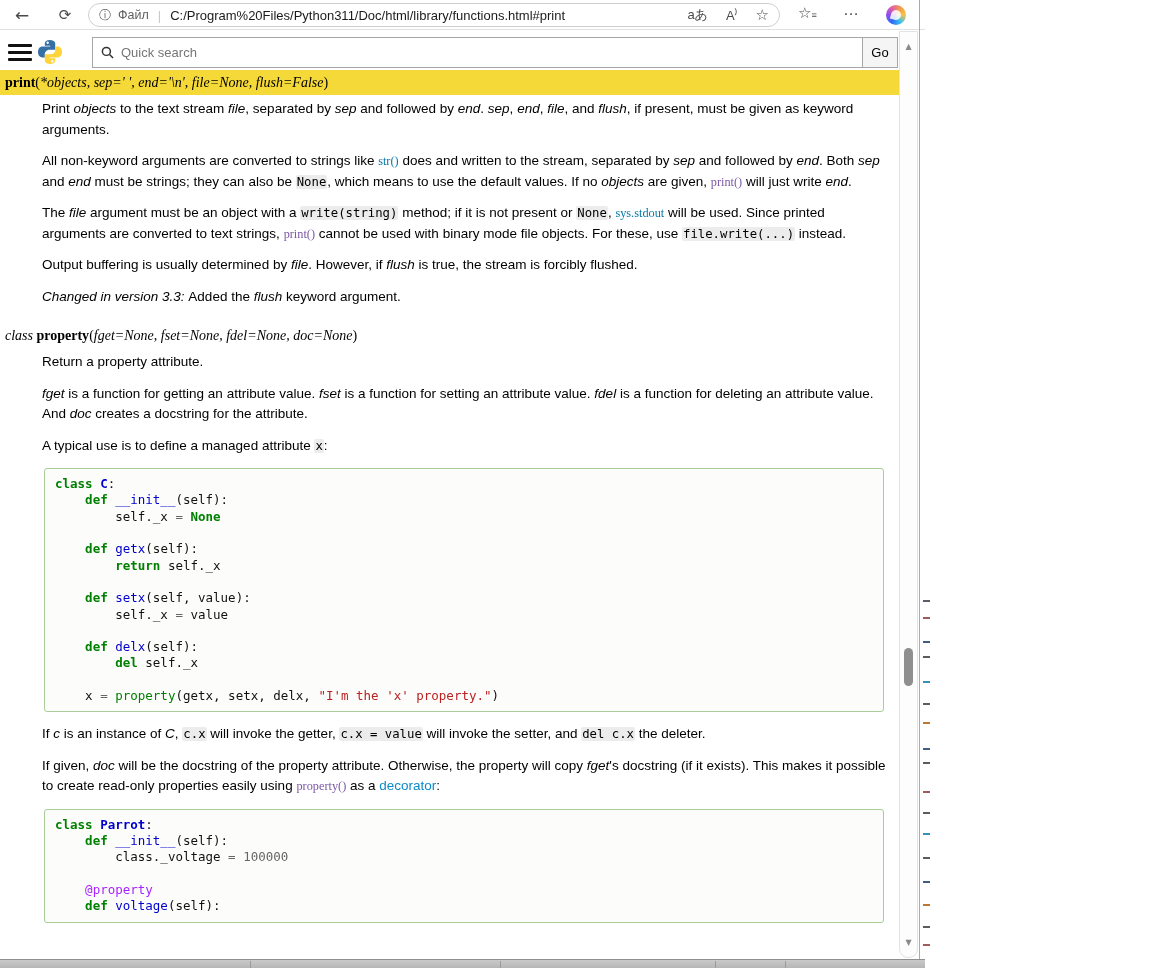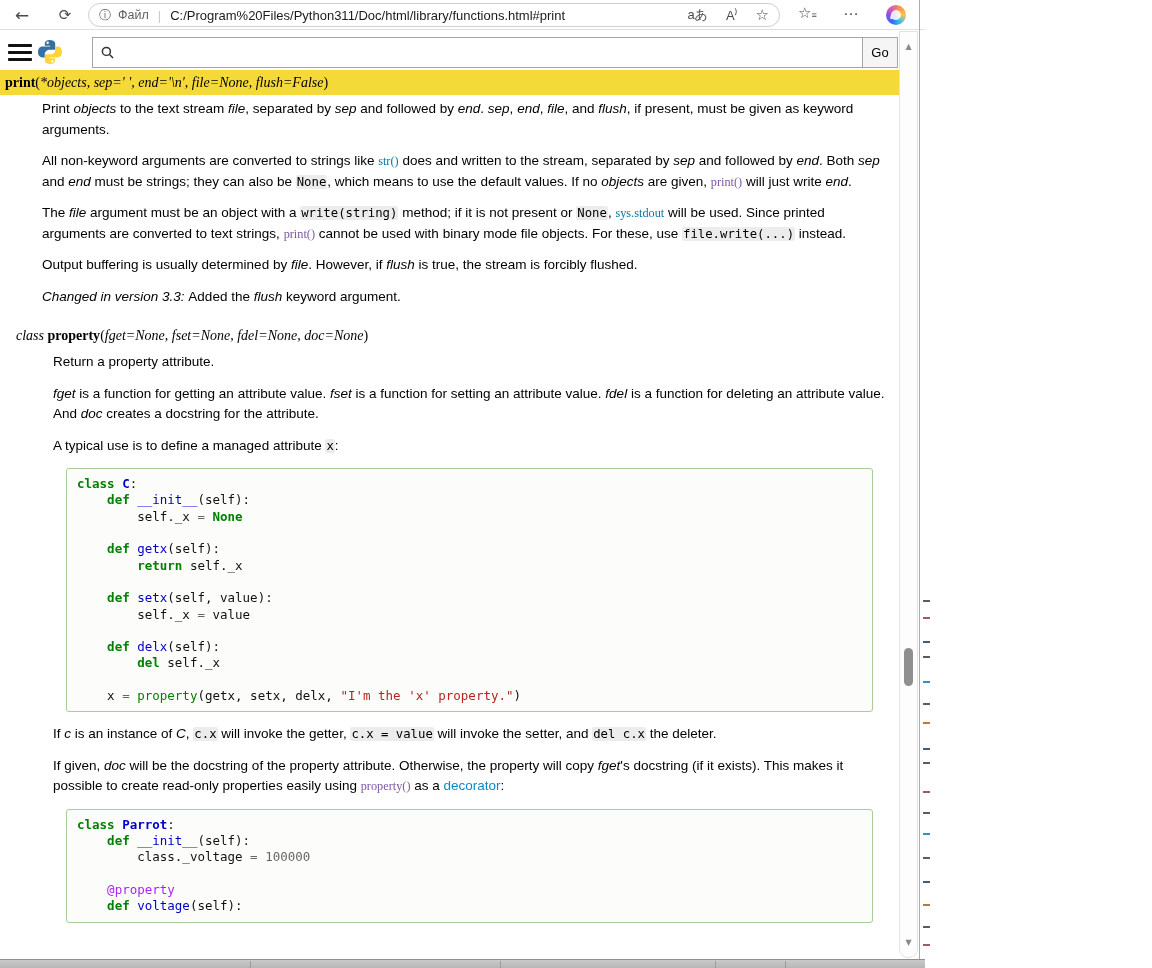--- a/index.html
+++ b/index.html
@@ -64,23 +64,23 @@
   dd { margin:2px 13px 0 42px; }
   dd p { margin:11px 0; }
   dd p:first-child { margin-top:4px; }
   .it { font-style:italic;text-align:right; }
   code.lit { font-family:"DejaVu Sans Mono", monospace; font-size:12.3px; background:#ececec;
              padding:0 1px; border-radius:2px; }
   a.codelink { font-family:Liberation Serif, serif; font-size:12.3px; color:var(--code-link);
                text-decoration:none; cursor:pointer; }
   a.codelink.visited { color:var(--visited-link); }
   a.plainlink { color:var(--link); text-decoration:none; cursor:pointer; }
-  .dl-property { margin-top:16px;padding-left:11px; }
+  .dl-property { margin-top:16px; }
   pre.codeblock { border:1px solid var(--code-border); background:#fcfdfb; border-radius:3px;
-                  margin:12px 13px; padding:7px 10px; font-family:"DejaVu Sans Mono", monospace;
+                  margin:12px 2px; padding:7px 10px; font-family:"DejaVu Sans Mono", monospace;
                   font-size:12.5px; line-height:16.3px; color:#111; overflow:hidden; }
   .tok-k { color:var(--keyword); font-weight:bold; }
   .tok-kc { color:var(--keyword); font-weight:bold; }
   .tok-nc { color:var(--class-name); font-weight:bold; }
   .tok-nf { color:var(--class-name); }
   .tok-s { color:var(--string); }
   .tok-m { color:var(--number); }
   .tok-d { color:var(--decorator); }
   .tok-o { color:var(--number); }
   .tok-b { color:var(--builtin); }
@@ -122,20 +122,21 @@
     <svg width="26" height="26" viewBox="0 0 100 100">
       <path fill="#3470a3" d="M49 4C37 4 30 9 30 17v9h21v3H21C11 29 4 37 4 50s7 21 17 21h9V58c0-10 9-17 19-17h21V17c0-8-9-13-21-13zm-8 6a4.5 4.5 0 110 9 4.5 4.5 0 010-9z"></path>
       <path fill="#ffd43b" d="M51 96c12 0 19-5 19-13v-9H49v-3h30c10 0 17-8 17-21s-7-21-17-21h-9v13c0 10-9 17-19 17H30v24c0 8 9 13 21 13zm8-6a4.5 4.5 0 110-9 4.5 4.5 0 010 9z"></path>
     </svg>
   </span>
   <div class="searchbox">
     <svg width="13" height="13" viewBox="0 0 14 14">
       <circle cx="5.8" cy="5.8" r="4.3" stroke="#333" fill="none" stroke-width="1.6"></circle>
       <line x1="9.2" y1="9.2" x2="13" y2="13" stroke="#333" stroke-width="1.6"></line>
     </svg>
+    <input type="text" placeholder="Quick search" style="">
   </div>
   <button class="go-btn">Go</button>
 </div>
 
 <div class="doc">
 
   <dl>
     <dt class="sig highlighted"><span class="sig-name">print</span><span class="sig-paren">(</span><span class="sig-params">*objects, sep=' ', end='\n', file=None, flush=False</span><span class="sig-paren">)</span></dt>
     <dd>
       <p><span>Print </span><span class="it">objects</span><span> to the text stream </span><span class="it">file</span><span>, separated by </span><span class="it">sep</span><span> and followed by </span><span class="it">end</span><span>. </span><span class="it">sep</span><span>, </span><span class="it">end</span><span>, </span><span class="it">file</span><span>, and </span><span class="it">flush</span><span>, if present, must be given as keyword arguments.</span></p>

